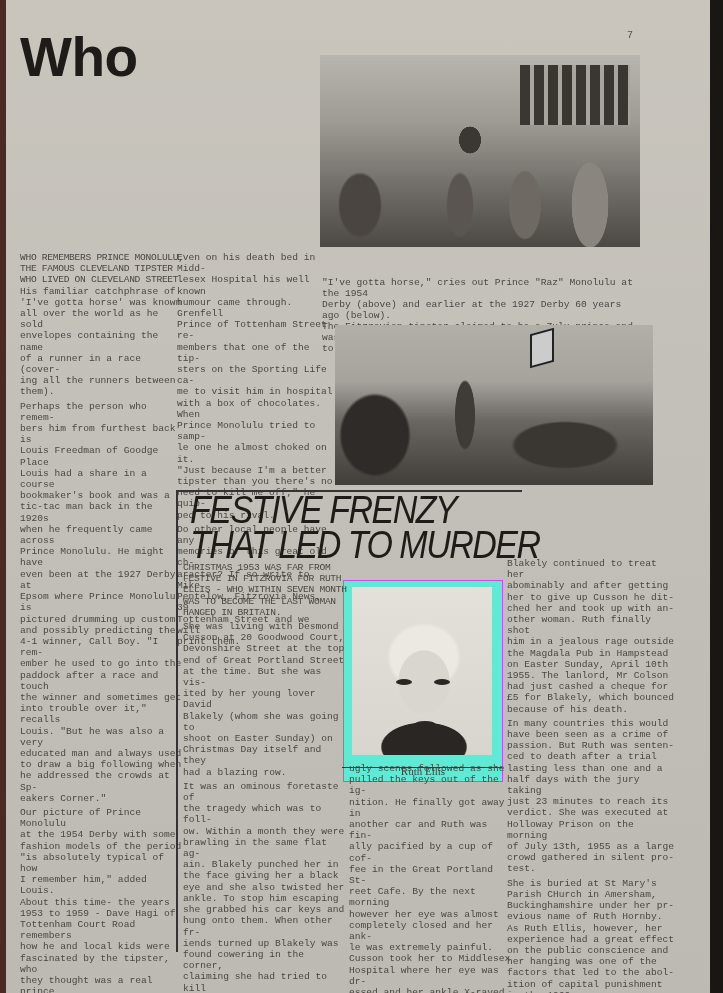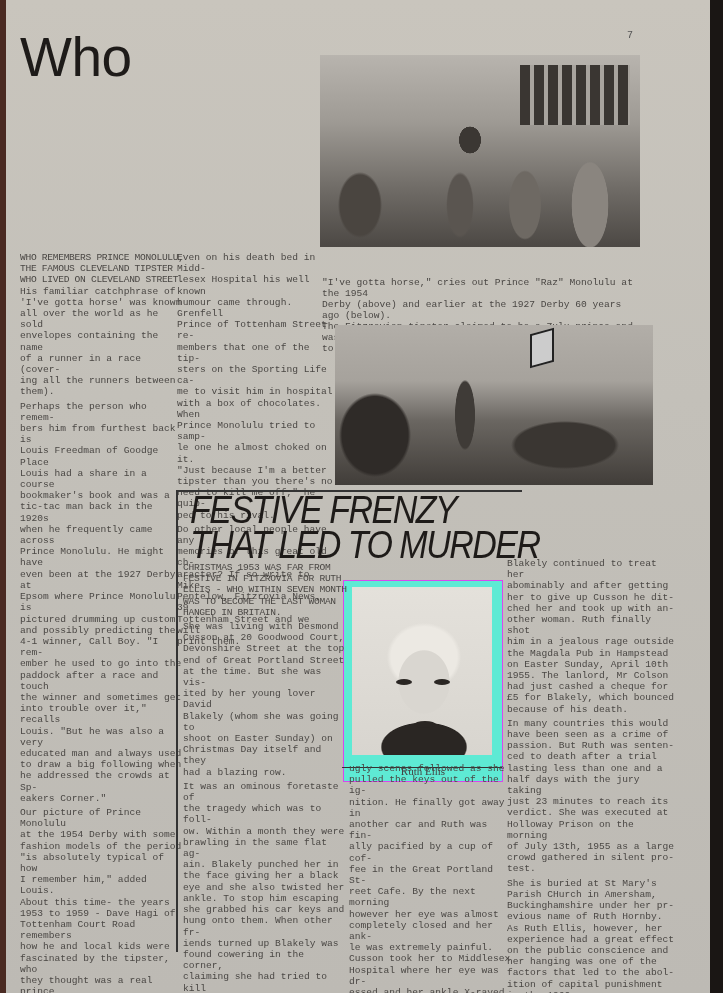--- a/index.html
+++ b/index.html
@@ -4,21 +4,21 @@
 <style>
   html,body{margin:0;padding:0;}
   body{width:723px;height:993px;overflow:hidden;background:#2a2622;position:relative;
        font-family:"Liberation Mono","DejaVu Sans Mono",monospace;}
   .page{position:absolute;left:6px;top:0;width:704px;height:993px;
         background:linear-gradient(180deg,#c9c5bd 0%,#c3c0b9 40%,#bdbab4 100%);}
   .rightedge{position:absolute;right:0;top:0;width:13px;height:993px;background:#1a1614;}
   .leftedge{position:absolute;left:0;top:0;width:6px;height:993px;background:#4a2a22;}
   .pagenum{position:absolute;left:627px;top:30px;font-size:10px;color:#555;}
   .headline{position:absolute;left:20px;top:28px;width:320px;
-      font-family:"Liberation Sans","DejaVu Sans",sans-serif;font-weight:normal;
+      font-family:"Liberation Sans","DejaVu Sans",sans-serif;font-weight:bold;
       font-size:55px;line-height:58px;color:#1e1b19;letter-spacing:-0.5px;}
   .headline div{white-space:nowrap;}
   .col{position:absolute;font-size:9.6px;line-height:11.2px;color:#4a4744;}
   .col p{margin:0 0 3px 0;white-space:pre-line;}
   .caps{letter-spacing:-0.3px;}
   .photo{position:absolute;overflow:hidden;}
   .photo1{left:320px;top:55px;width:320px;height:192px;
      background:
       radial-gradient(ellipse 18px 22px at 150px 85px,#3b3733 60%,transparent 62%),
       radial-gradient(ellipse 25px 60px at 140px 150px,#5a5550 50%,transparent 55%),

